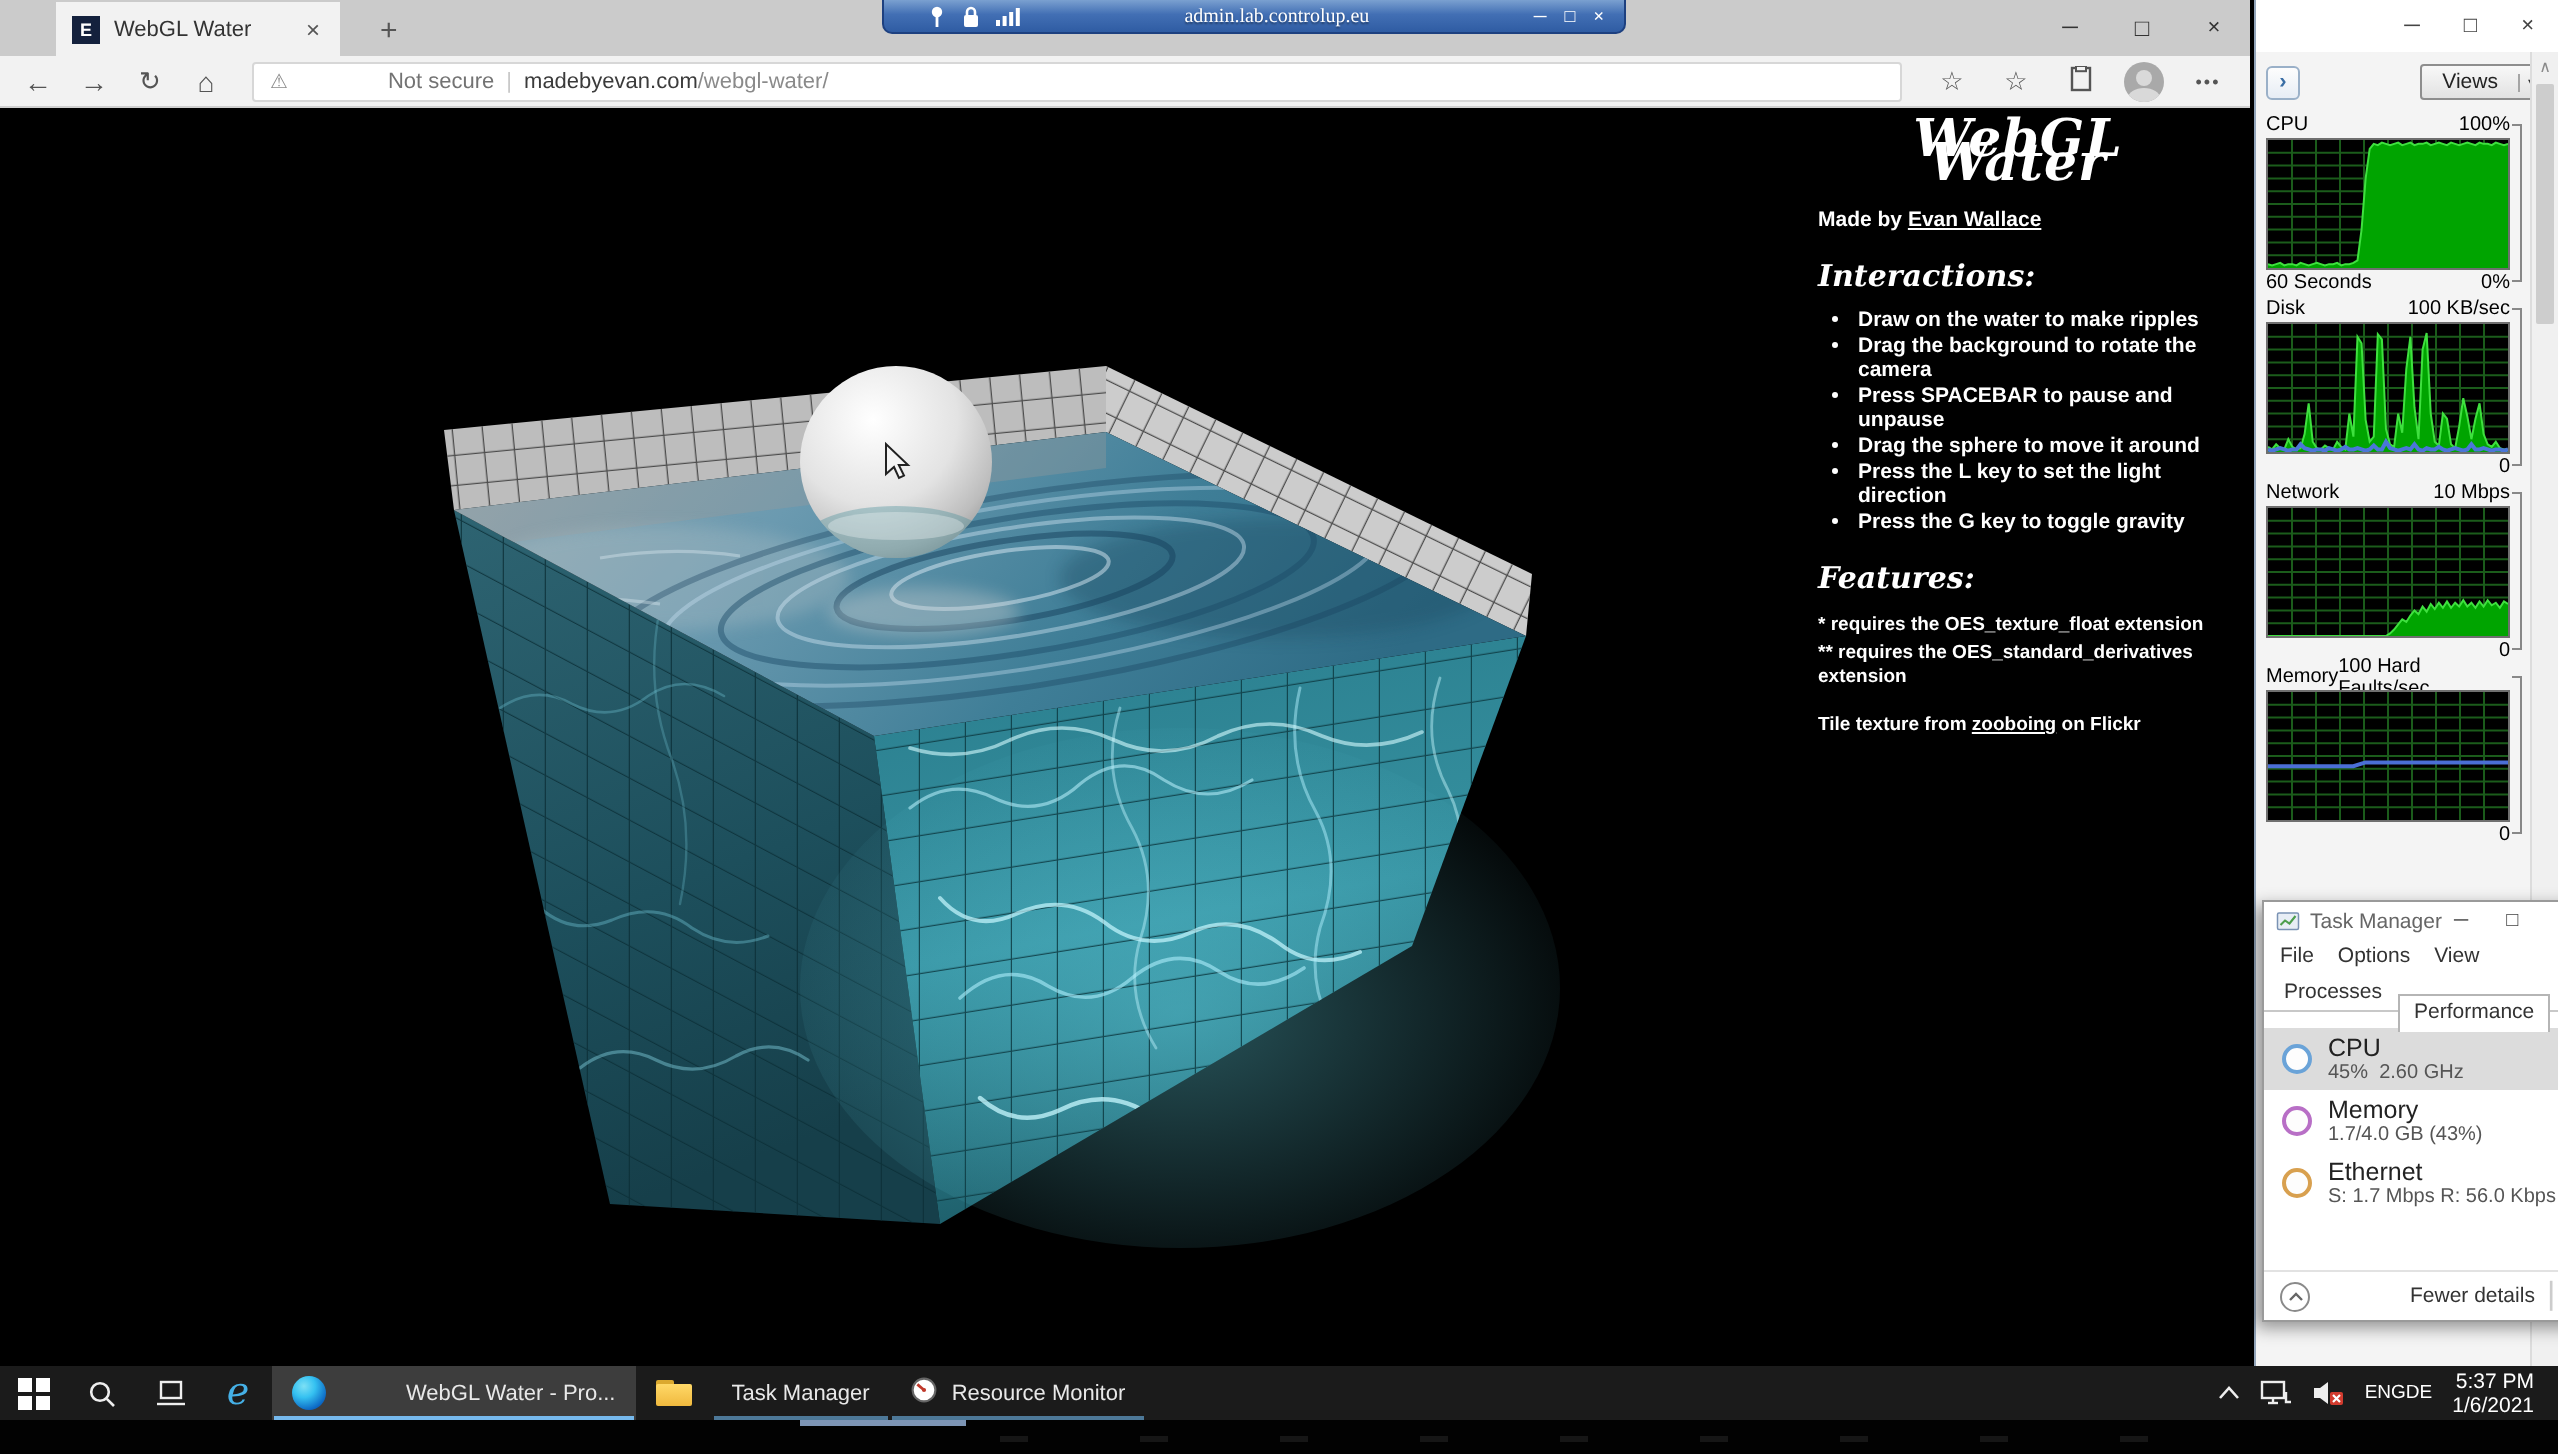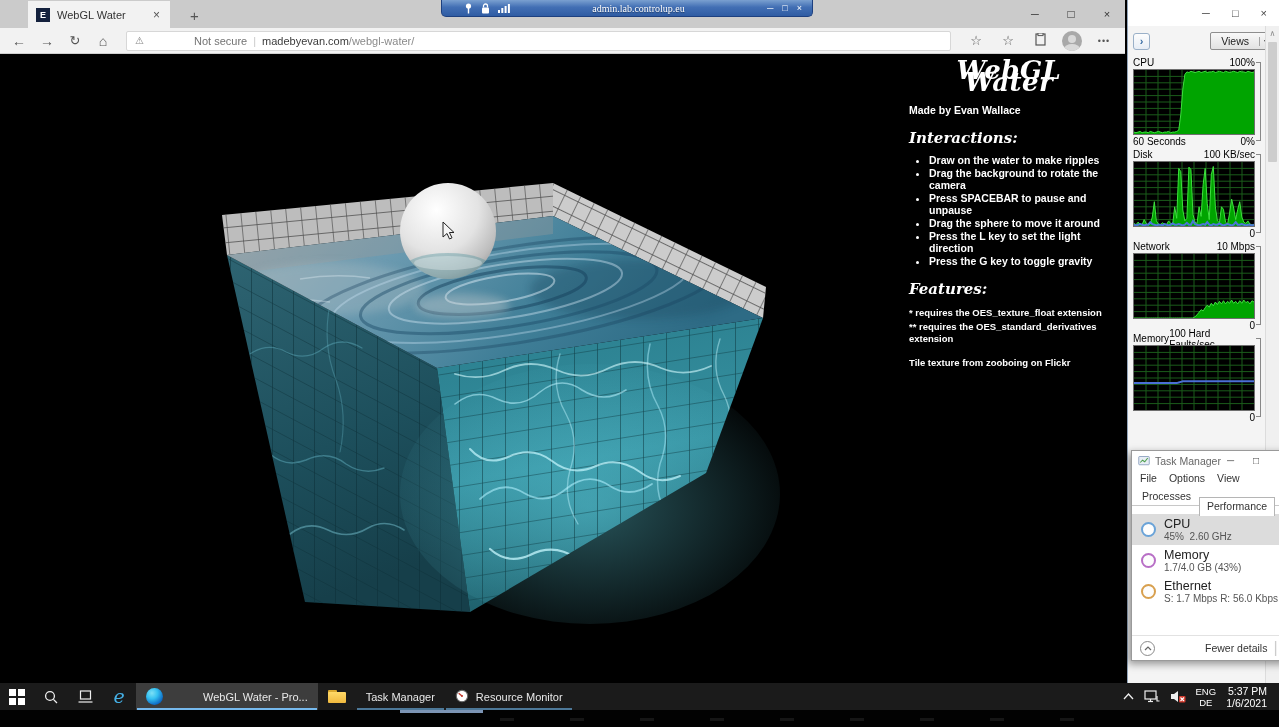--- a/index.html
+++ b/index.html
@@ -40,21 +40,21 @@
   #content { position:absolute; left:0; top:54px; width:1125px; height:629px; background:#000; overflow:hidden; }
   #scene-svg { position:absolute; left:0; top:0; }
 
   
   .info { position:absolute; top:8px; right:16px; width:200px; color:#fff; font-size:10.5px; font-weight:bold; line-height:12px; }
   .info h1 { font-family:"DejaVu Serif","Liberation Serif",serif; font-style:italic; font-weight:bold;
              font-size:26px; text-align:center; margin:2px 0 16px; letter-spacing:.5px;}
   .info h2 { font-family:"DejaVu Serif","Liberation Serif",serif; font-style:italic; font-weight:bold;
              font-size:15px; margin:16px 0 10px; }
   .info p { margin-bottom:10px; }
-  .lnk { cursor:pointer; }
+  .lnk { text-decoration:underline; cursor:pointer; }
   .info ul { margin:0 0 4px 20px; }
   .info li { margin-bottom:1px; }
   .fnote { font-size:9.5px; margin-top:12px; margin-bottom:2px;}
   .credit { font-size:9.5px; margin-top:12px; }
 
   
   #rdpbar { position:absolute; left:441px; top:0; width:372px; height:17px;
             background:linear-gradient(#7aa0d0,#426fb4 45%,#2f5ca3);
             border:1px solid #1d4080; border-top:none; border-radius:0 0 5px 5px;
             display:flex; align-items:center; color:#fff; font-size:10px; padding:0 8px; }
@@ -121,21 +121,21 @@
   .start-grid span { background:#fff; }
   .edge-ball { width:17px; height:17px; border-radius:50%;
                background:radial-gradient(circle at 35% 30%, #7de0f5 0%, #35c1f1 35%, #0b66c3 75%, #064a92 100%); }
   .ie-e { position:relative; color:#45b0e6; font-family:"DejaVu Serif",serif; font-style:italic; font-size:19px; line-height:17px; }
   .folder { position:relative; width:18px; height:13px; }
   .folder::before { content:""; position:absolute; left:0; top:0; width:9px; height:4px; background:#dba92f; border-radius:1px 1px 0 0; }
   .folder::after { content:""; position:absolute; left:0; top:2px; width:18px; height:11px; border-radius:1px;
                    background:linear-gradient(#ffd968,#f0b93e); }
   .tb-spacer { flex:1; }
   .tray { display:flex; align-items:center; gap:10px; padding-right:8px; color:#fff; }
-  .tray .stack { display:flex; flex-direction:column; align-items:center; font-size:9.5px; line-height:11px; }
+  .tray .stack { display:flex; flex-direction:row; align-items:center; font-size:9.5px; line-height:11px; }
   .tray .clock { display:flex; flex-direction:column; align-items:flex-end; font-size:10.5px; line-height:12px; padding-right:4px;}
   
   #hoststrip { position:absolute; left:0; top:710px; width:1279px; height:17px; background:#020202; }
   #hoststrip .seg { position:absolute; left:400px; top:0; width:83px; height:3px; background:#7d95b5; }
   #hoststrip .dots { position:absolute; left:500px; top:8px; width:620px; height:3px;
                      background:repeating-linear-gradient(90deg,#161616 0 14px, #020202 14px 70px); }
 </style>
 </head>
 <body>
 

